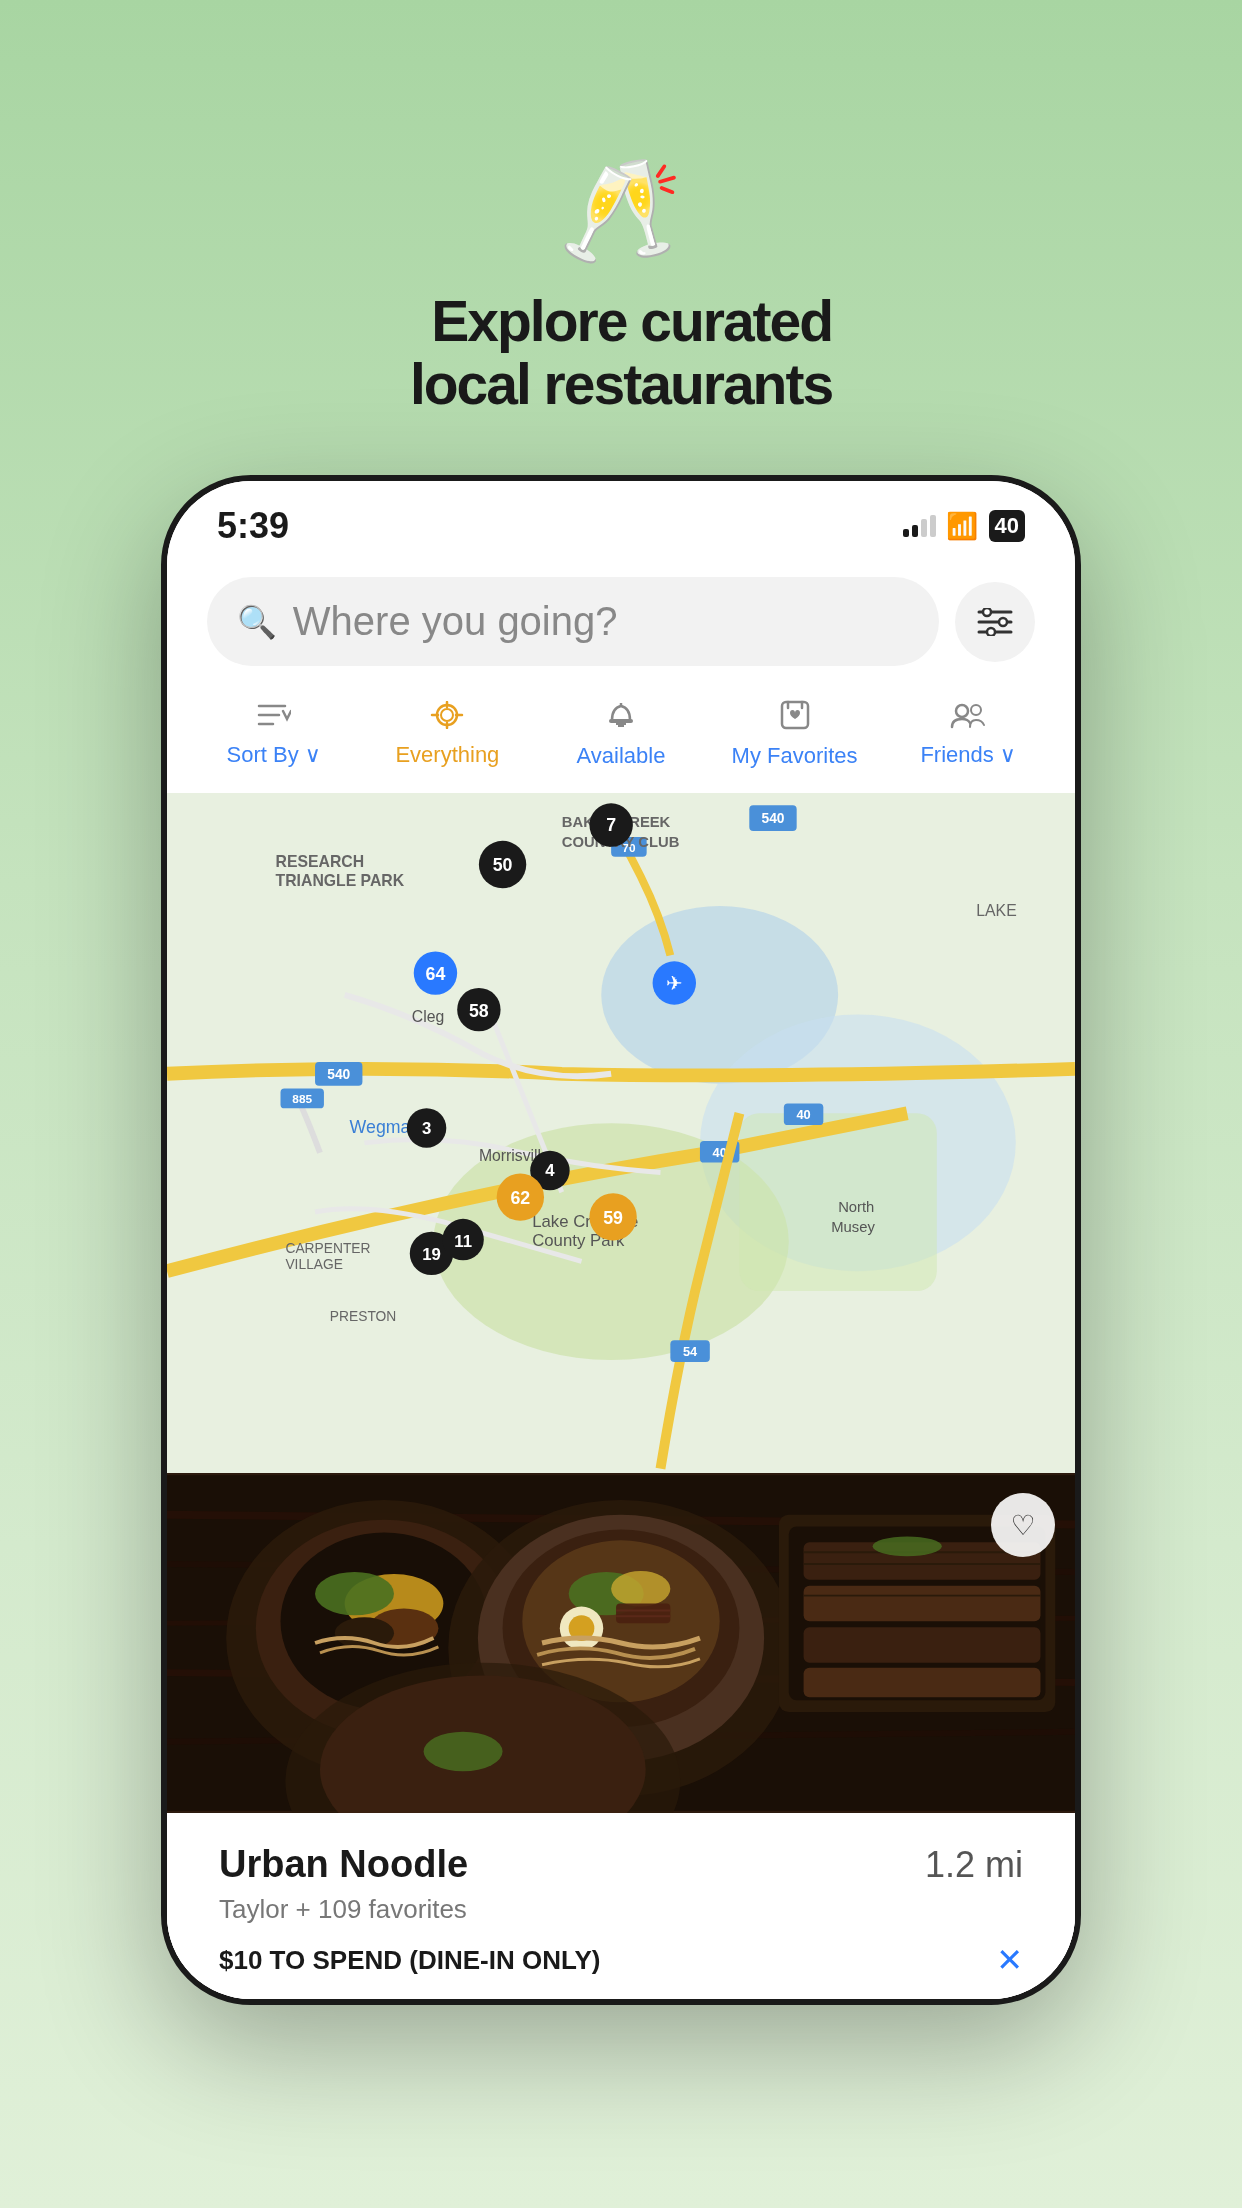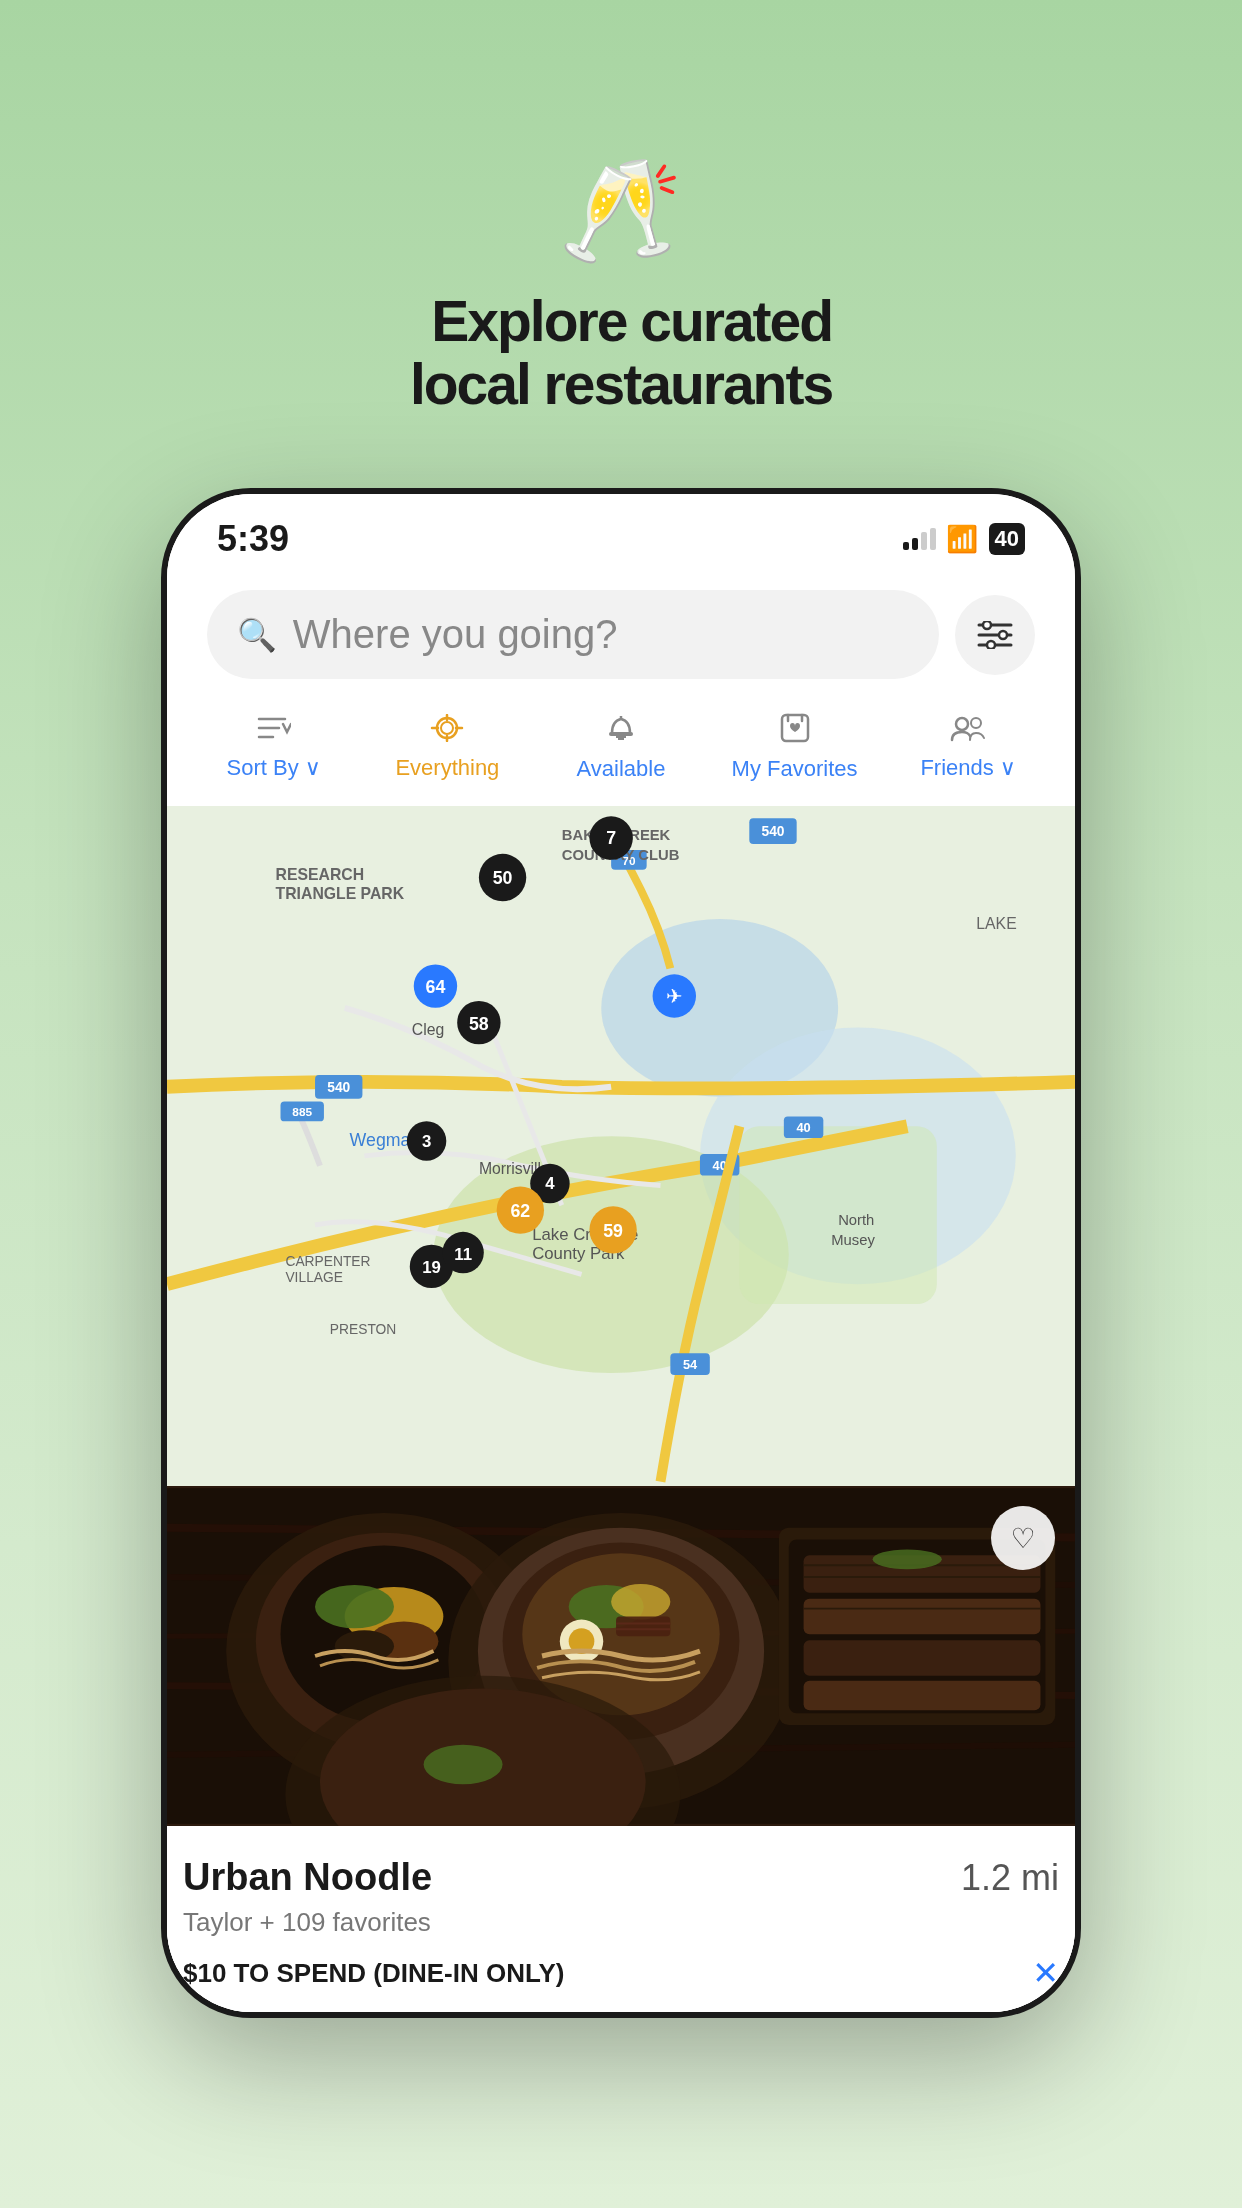--- a/index.html
+++ b/index.html
@@ -45,21 +45,20 @@
     }
 
     .phone-frame {
       width: 920px;
       background: #ffffff;
       border-radius: 90px;
       border: 6px solid #1a1a1a;
       overflow: hidden;
       box-shadow: 0 40px 120px rgba(0,0,0,0.3);
       position: relative;
-      margin-top: 13px;
     }
 
     
     .status-bar {
       display: flex;
       justify-content: space-between;
       align-items: center;
       padding: 24px 50px 10px;
       background: #fff;
     }
@@ -227,21 +226,21 @@
       border-radius: 50%;
       display: flex;
       align-items: center;
       justify-content: center;
       font-size: 28px;
       color: #333;
       z-index: 10;
     }
 
     .restaurant-info {
-      padding: 30px 16px 20px;
+      padding: 30px 52px 20px;
       background: #fff;
     }
 
     .restaurant-header {
       display: flex;
       justify-content: space-between;
       align-items: center;
       margin-bottom: 8px;
     }
 

